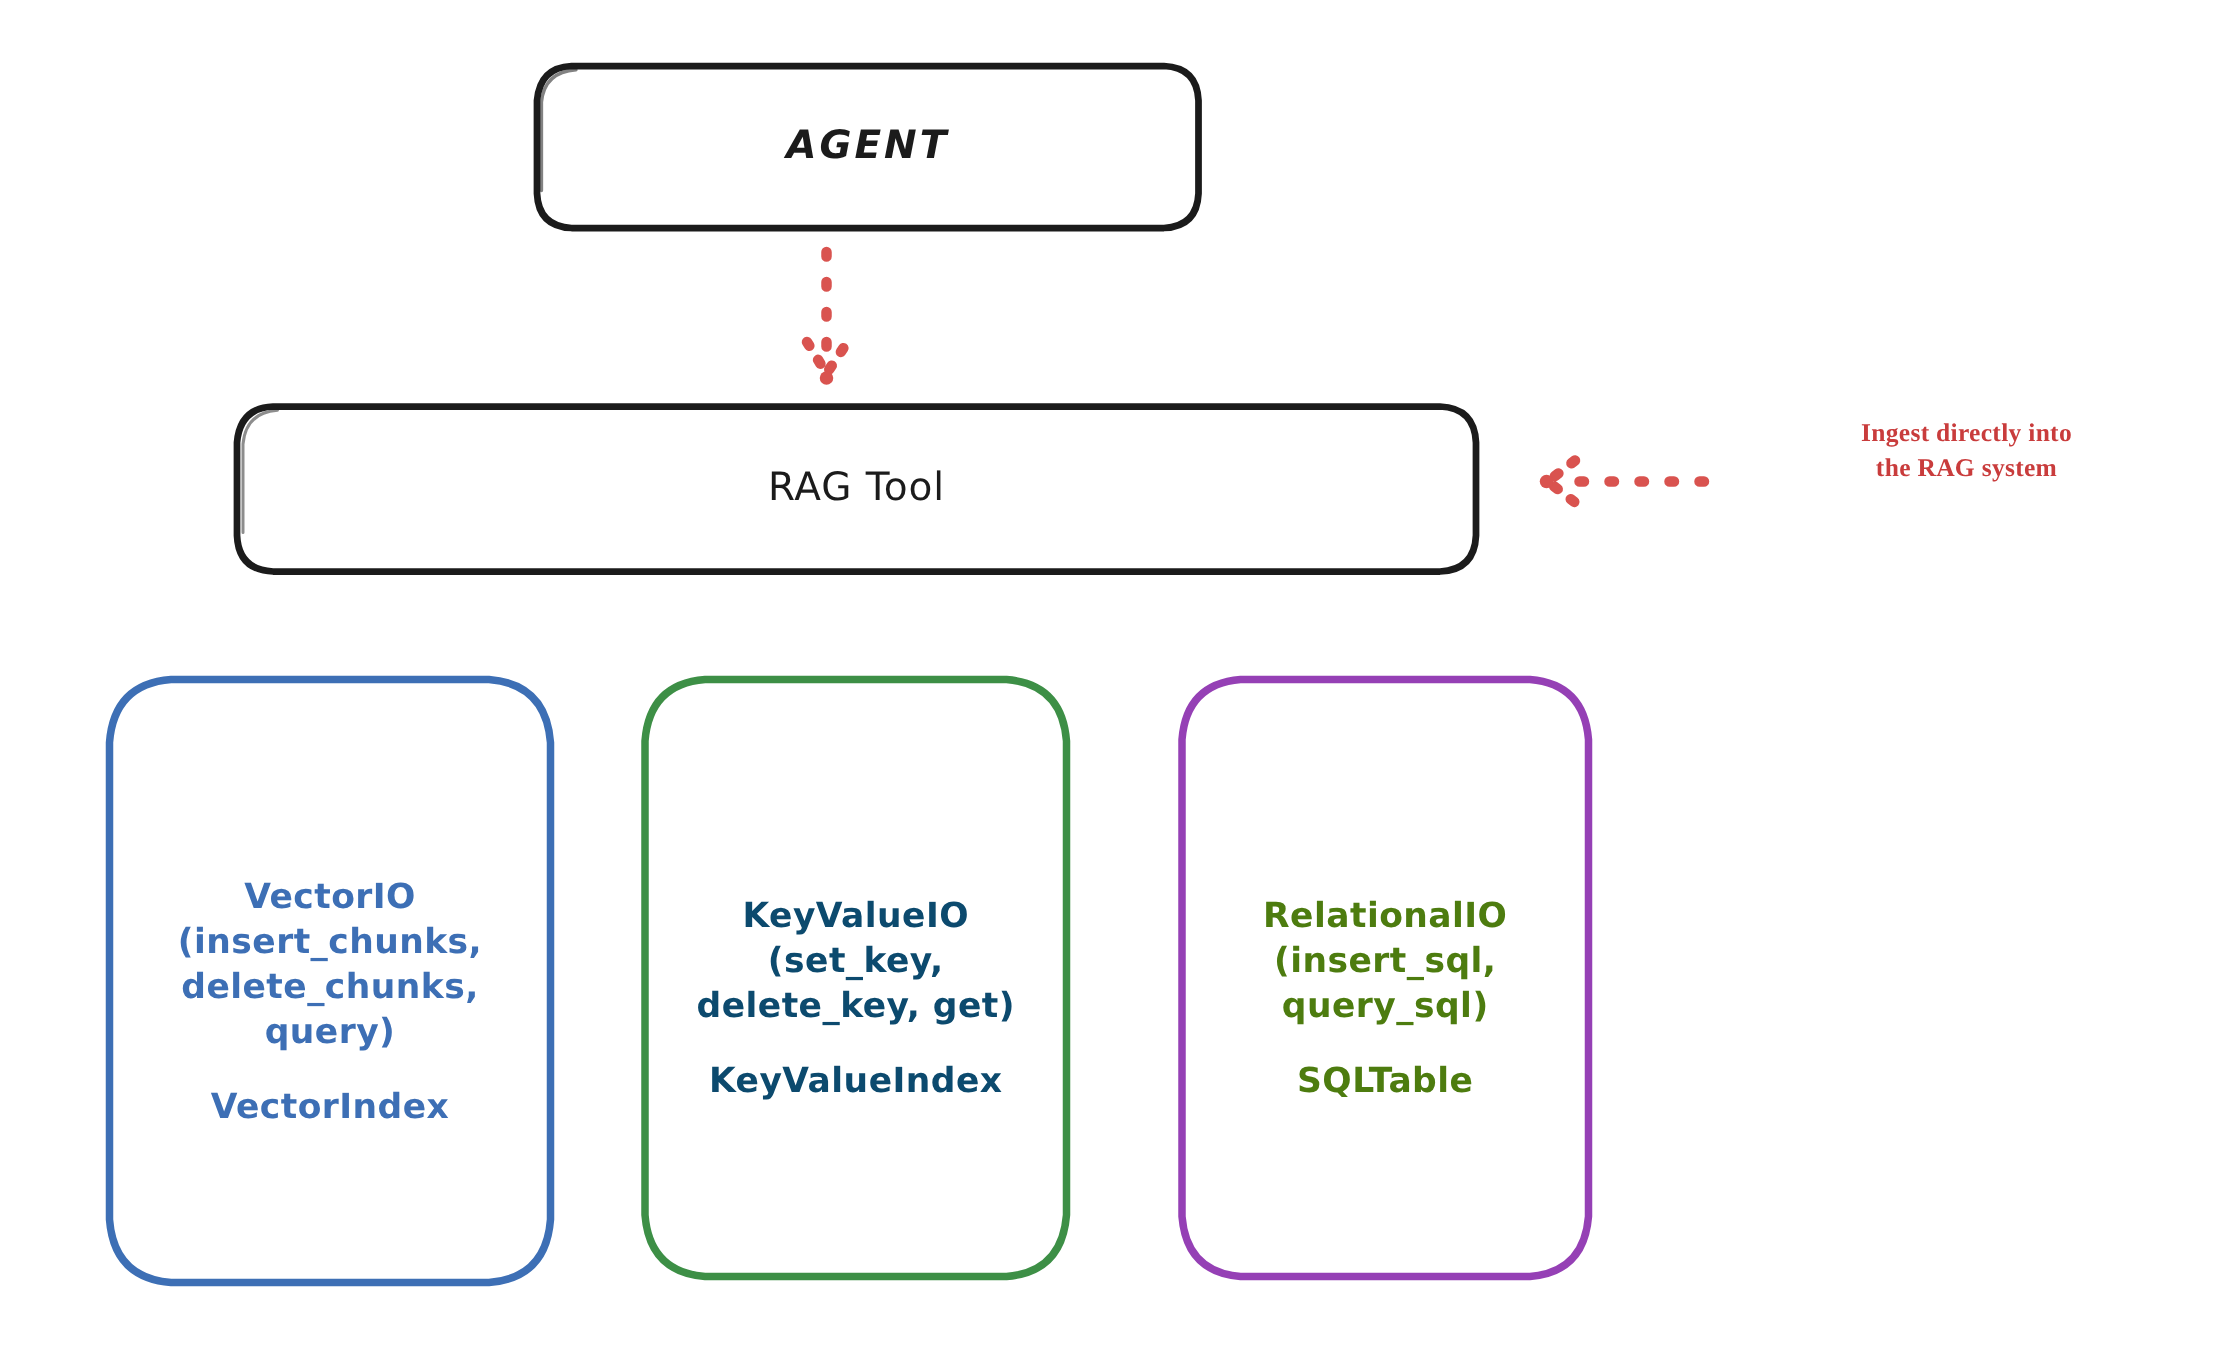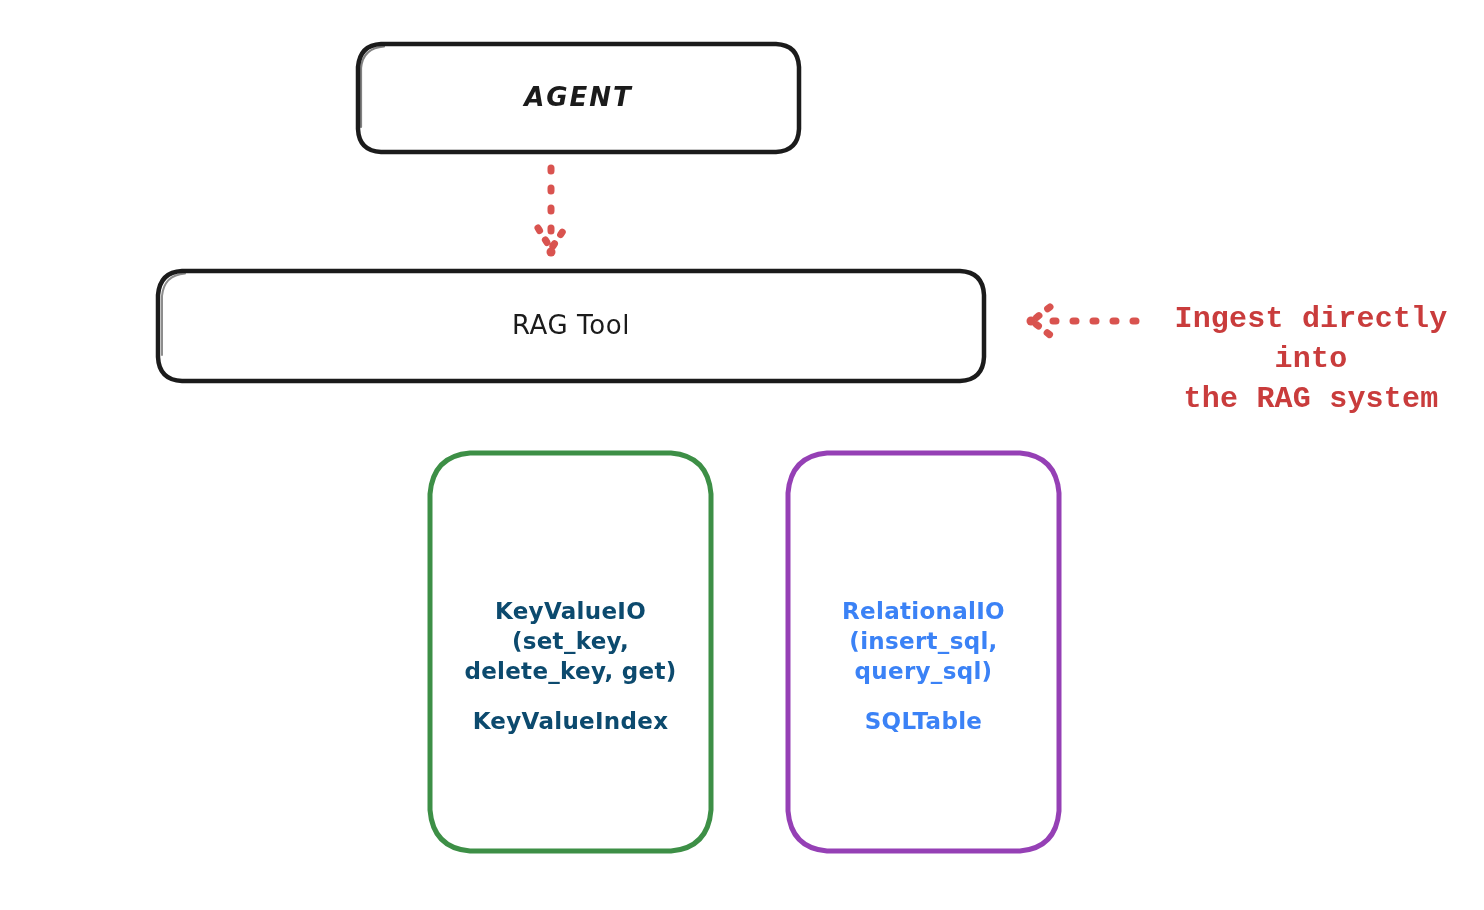--- a/index.html
+++ b/index.html
@@ -102,37 +102,36 @@
     height: 404px;
   }
   #kv-box .label { color: #0c4a6e; }
 
   #rel-box {
     left: 785px;
     top: 450px;
     width: 277px;
     height: 404px;
   }
-  #rel-box .label { color: #3b82f6; }
+  #rel-box .label { color: #4d7c0f; }
 
   
   #annotation {
     position: absolute;
     left: 1146px;
     top: 278px;
     width: 330px;
     color: #c93c3c;
-    font-family: Liberation Mono, monospace;
+    font-family: Liberation Serif, serif;
     font-weight: 600;
-    font-size: 30px;
+    font-size: 17px;
     line-height: 1.34;
     text-align: center;
     white-space: pre-line;
     letter-spacing: 0.2px;
-    margin-top: 21px;
   }
 
   
   .arrow-layer {
     position: absolute;
     left: 0; top: 0;
     width: 1484px;
     height: 910px;
     pointer-events: none;
     overflow: visible;
@@ -152,20 +151,31 @@
   </div>
 
   <div class="node" id="rag-box">
     <svg class="sketch-svg" viewBox="0 0 832 116" preserveAspectRatio="none">
       <path d="M27,3 Q5,4 3,27 L3,89 Q4,112 27,113 L805,113 Q828,112 829,89 L829,27 Q828,4 805,3 Z" fill="#ffffff" stroke="#1b1b1b" stroke-width="4.5" stroke-linecap="round" stroke-linejoin="round"></path>
       <path d="M30,5.5 Q9,7 7,28 L7,87" fill="none" stroke="#1b1b1b" stroke-width="2" stroke-linecap="round" opacity="0.5"></path>
     </svg>
     <span class="label">RAG Tool</span>
   </div>
 
+  <div class="node provider" id="vector-box">
+    <svg class="sketch-svg" viewBox="0 0 300 408" preserveAspectRatio="none">
+      <path d="M44,3 Q6,6 3,45 L3,363 Q6,402 44,405 L256,405 Q294,402 297,363 L297,45 Q294,6 256,3 Z" fill="#ffffff" stroke="#3d6fb5" stroke-width="5" stroke-linecap="round" stroke-linejoin="round"></path>
+    </svg>
+    <span class="label">
+      <span>VectorIO
+(insert_chunks,
+delete_chunks,
+query)</span><span class="line-gap"></span><span>VectorIndex</span>
+    </span>
+  </div>
 
   <div class="node provider" id="kv-box">
     <svg class="sketch-svg" viewBox="0 0 287 404" preserveAspectRatio="none">
       <path d="M43,3 Q6,6 3,44 L3,360 Q6,398 43,401 L244,401 Q281,398 284,360 L284,44 Q281,6 244,3 Z" fill="#ffffff" stroke="#3d8f46" stroke-width="5" stroke-linecap="round" stroke-linejoin="round"></path>
     </svg>
     <span class="label">
       <span>KeyValueIO
 (set_key,
 delete_key, get)</span><span class="line-gap"></span><span>KeyValueIndex</span>
     </span>

